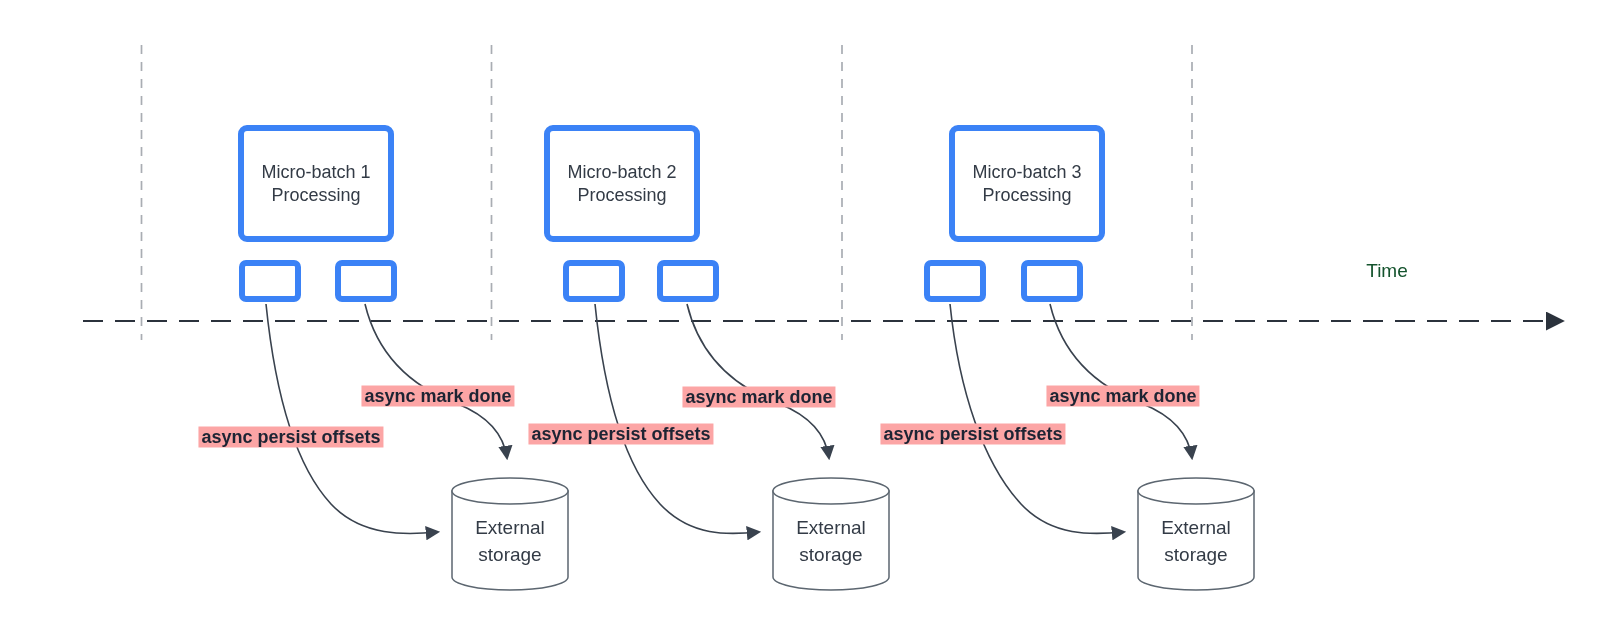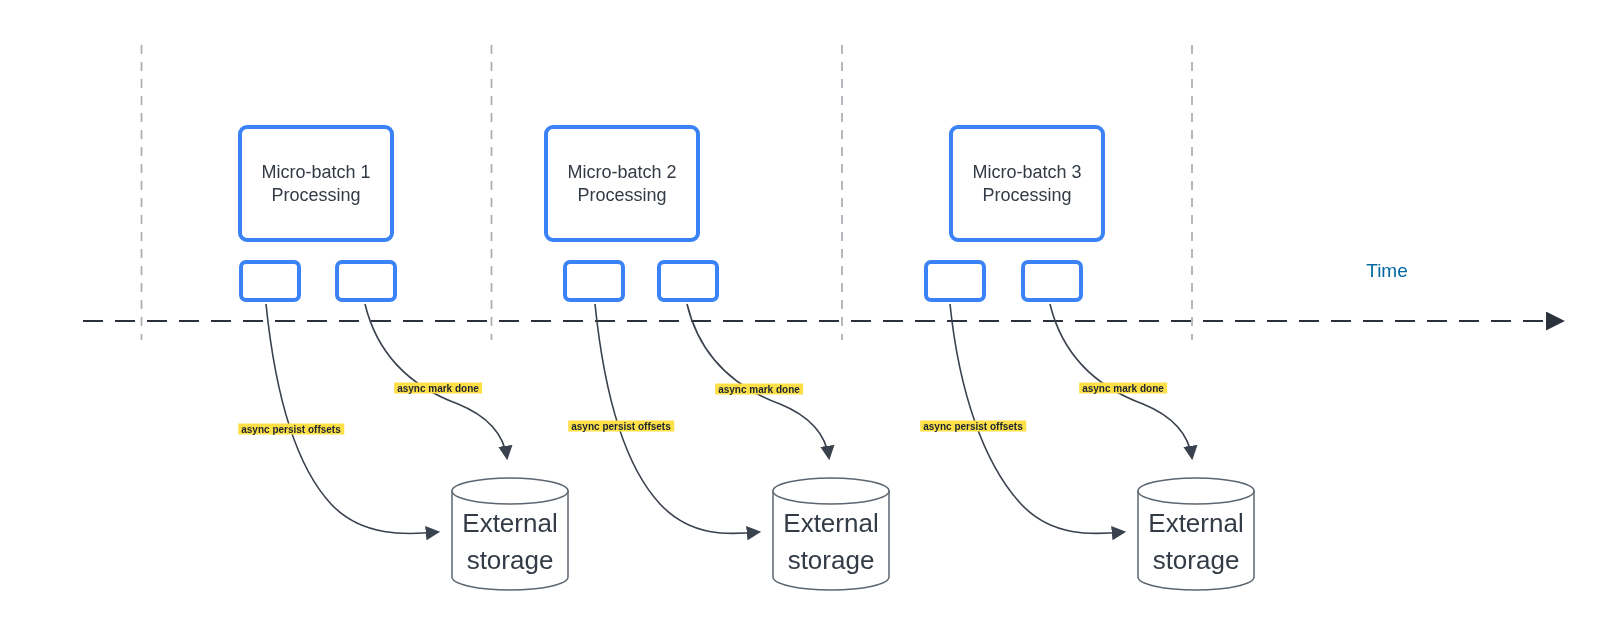--- a/index.html
+++ b/index.html
@@ -17,21 +17,21 @@
   }
   .layer-svg {
     position: absolute;
     left: 0; top: 0;
     width: 1600px;
     height: 642px;
   }
   .node {
     position: absolute;
     background: #ffffff;
-    border: 4px solid #3b82f6;
+    border: 6px solid #3b82f6;
     box-sizing: border-box;
   }
   .batch-box {
     width: 156px;
     height: 117px;
     top: 125px;
     border-radius: 9px;
     display: flex;
     flex-direction: column;
     align-items: center;
@@ -57,40 +57,41 @@
   .cylinder .cyl-text {
     position: absolute;
     left: 0; top: 0;
     width: 100%; height: 100%;
     display: flex;
     flex-direction: column;
     align-items: center;
     justify-content: center;
     padding-top: 15px;
     box-sizing: border-box;
-    font-size: 26px;
+    font-size: 19px;
     line-height: 1.42;
     color: #333b46;
     text-align: center;
   }
   .flow-label {
     position: absolute;
     transform: translate(-50%, -50%);
-    background: #fde047;
+    background: #fca5a5;
     padding: 0 3px;
-    font-size: 10px;
+    font-size: 18px;
     font-weight: 700;
     color: #1d2433;
     white-space: nowrap;
+    margin-top: 8px;
   }
   .time-label {
     position: absolute;
     transform: translate(-50%, -50%);
     font-size: 19px;
-    color: #0369a1;
+    color: #14532d;
     white-space: nowrap;
   }
 </style>
 </head>
 <body>
 
 <div class="canvas">
 
   <svg class="layer-svg" viewBox="0 0 1600 642" xmlns="http://www.w3.org/2000/svg">
     <defs>

